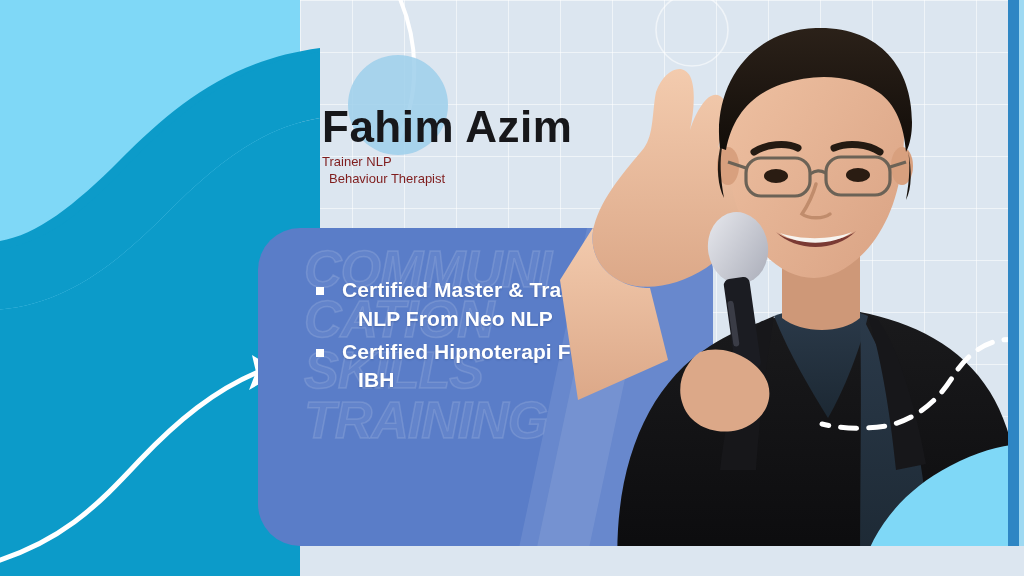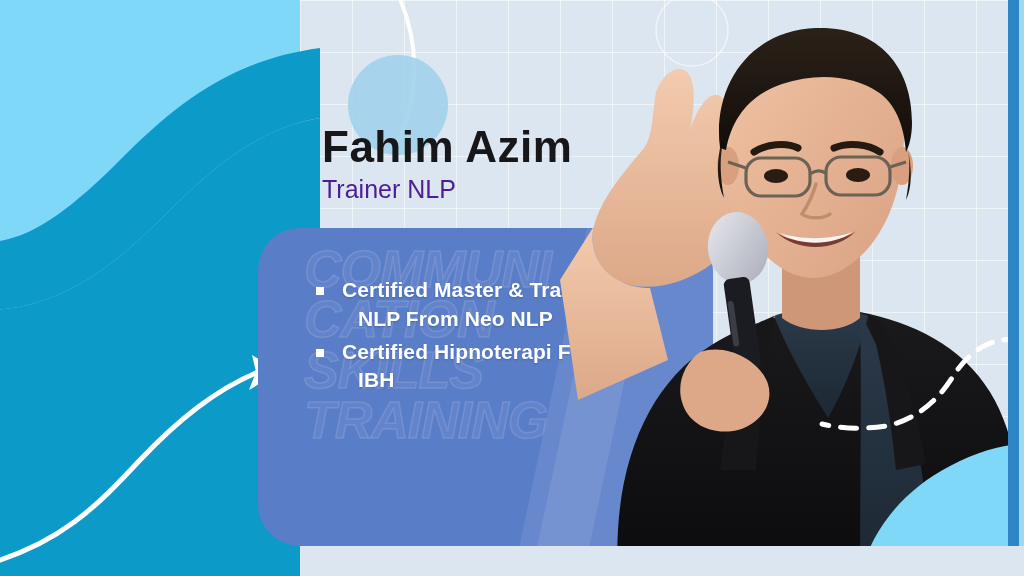--- a/index.html
+++ b/index.html
@@ -26,34 +26,34 @@
     background-color: #DCE6F0;
     background-image:
       linear-gradient(to right, rgba(255,255,255,.55) 1px, transparent 1px),
       linear-gradient(to bottom, rgba(255,255,255,.55) 1px, transparent 1px);
     background-size: 52px 52px;
   }
 
   
   .name-block {
     position: absolute;
-    left: 322px; top: 124px;
+    left: 322px; top: 104px;
     width: 420px;
   }
   .speaker-name {
     font-size: 44px;
     font-weight: 700;
     color: #17171a;
     letter-spacing: .5px;
     line-height: 1.05;
   }
   .speaker-role {
-    font-size: 25px;
+    font-size: 13px;
     font-weight: 400;
-    color: #4c1d95;
+    color: #7f1d1d;
     line-height: 1.32;
     margin-top: 3px;
   }
   .speaker-role .role-2 { padding-left: 7px; display: block; }
 
   
   .cred-panel {
     position: absolute;
     left: 258px; top: 228px;
     width: 455px; height: 318px;
@@ -171,20 +171,21 @@
     <svg viewBox="0 0 1024 576" aria-hidden="true">
       <circle cx="398" cy="105" r="50" fill="#9ECFEB" opacity="0.85"></circle>
       <circle cx="692" cy="30" r="36" fill="none" stroke="#ffffff" stroke-width="1.6" opacity="0.55"></circle>
     </svg>
   </div>
 
   <div class="name-block">
     <div class="speaker-name">Fahim Azim</div>
     <div class="speaker-role">
       <span class="role-1">Trainer NLP</span>
+      <span class="role-2">Behaviour Therapist</span>
     </div>
   </div>
 
   <div class="cred-panel">
     <div class="wm-shape s1"></div>
     <div class="wm-shape s2"></div>
     <div class="watermark">COMMUNI
 CATION
 SKILLS
 TRAINING</div>

